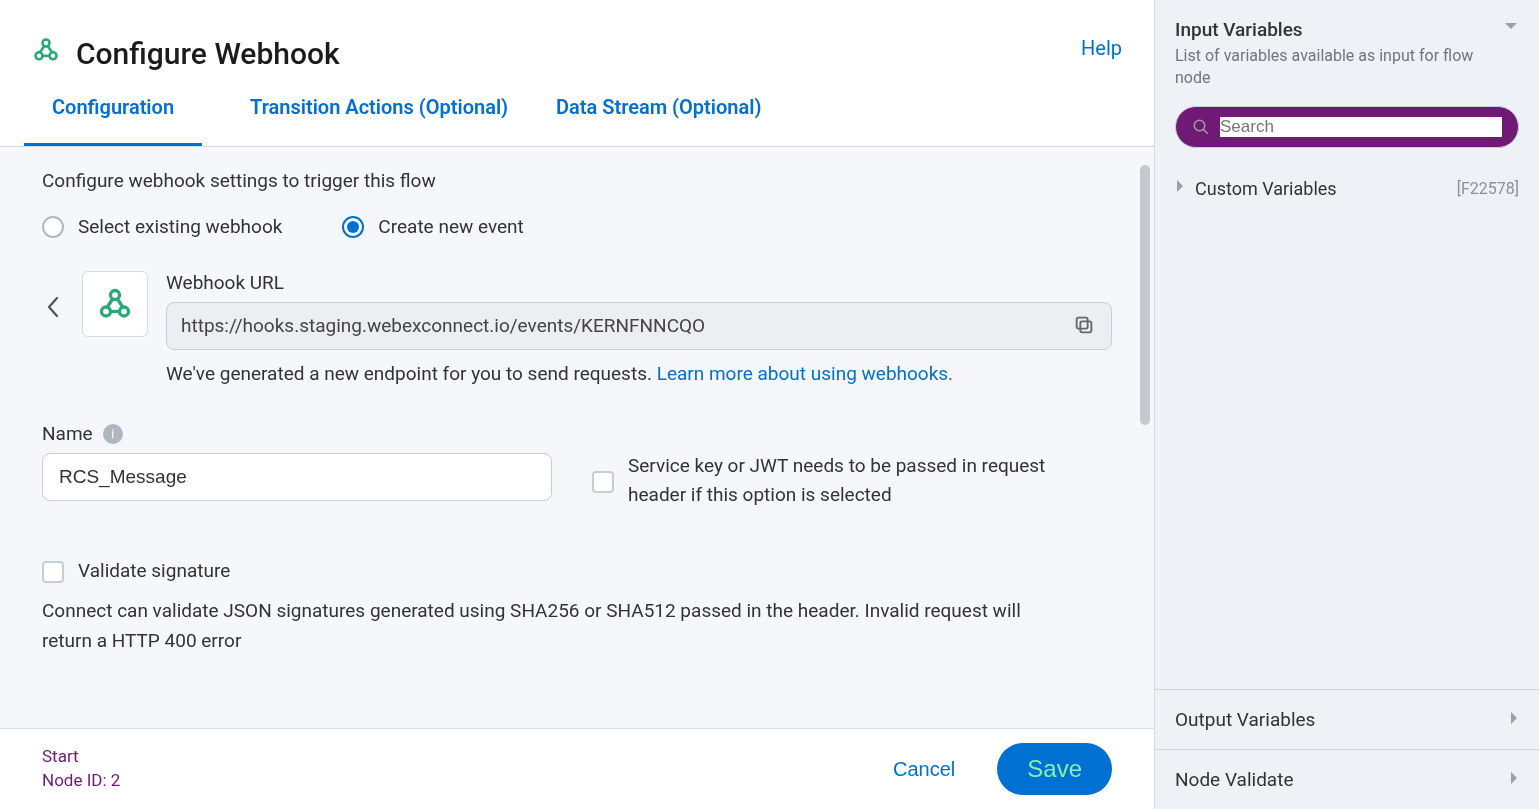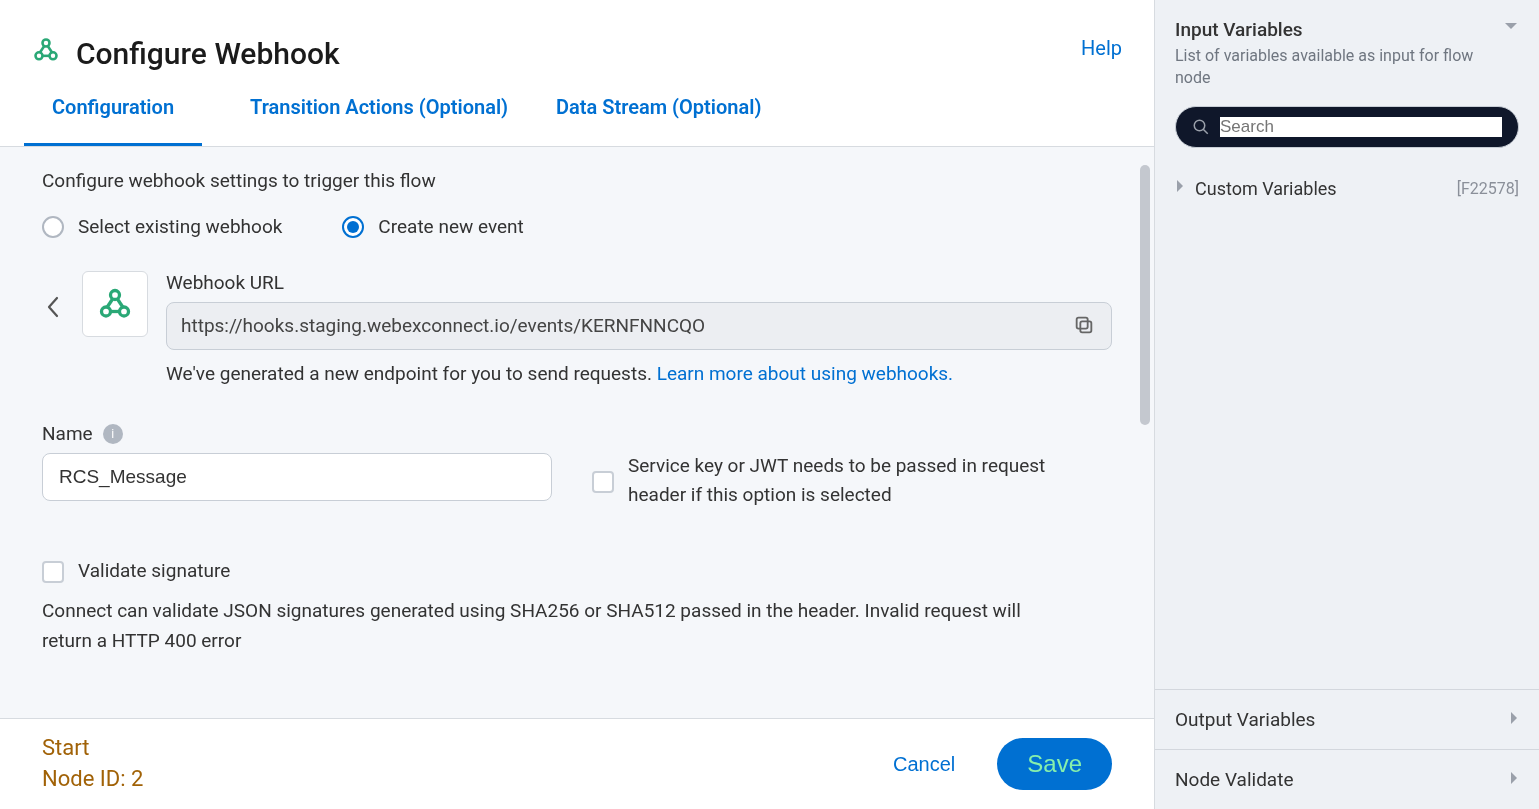--- a/index.html
+++ b/index.html
@@ -245,21 +245,21 @@
 
     
     .footer {
       border-top: 1px solid #d7dbe0;
       display: flex;
       align-items: center;
       padding: 14px 42px;
       background: #fff;
       gap: 24px;
     }
-    .footer .meta { font-size: 22px; color: #a16207; line-height: 1.4; }
+    .footer .meta { font-size: 17px; color: #701a75; line-height: 1.4; }
     .footer .spacer { flex: 1; }
     .btn-link {
       font-size: 20px;
       color: #0070d2;
       background: none;
       border: none;
       cursor: pointer;
       padding: 10px 18px;
     }
     .btn-primary {
@@ -282,21 +282,21 @@
     }
     .side-title { font-size: 19px; font-weight: 500; color: #333; }
     .side-sub { font-size: 16px; color: #6f7680; margin-top: 4px; line-height:1.4; max-width: 300px;}
     .side-caret {
       color: #888; cursor: pointer;
     }
     .search-wrap {
       margin-top: 16px;
       display: flex;
       align-items: center;
-      background: #0f172a;
+      background: #701a75;
       border: 1px solid #c8ced6;
       border-radius: 24px;
       height: 42px;
       padding: 0 16px;
       gap: 10px;
     }
     .search-wrap input {
       border: none; outline: none; flex:1; font-size: 17px;
     }
     .var-row {

